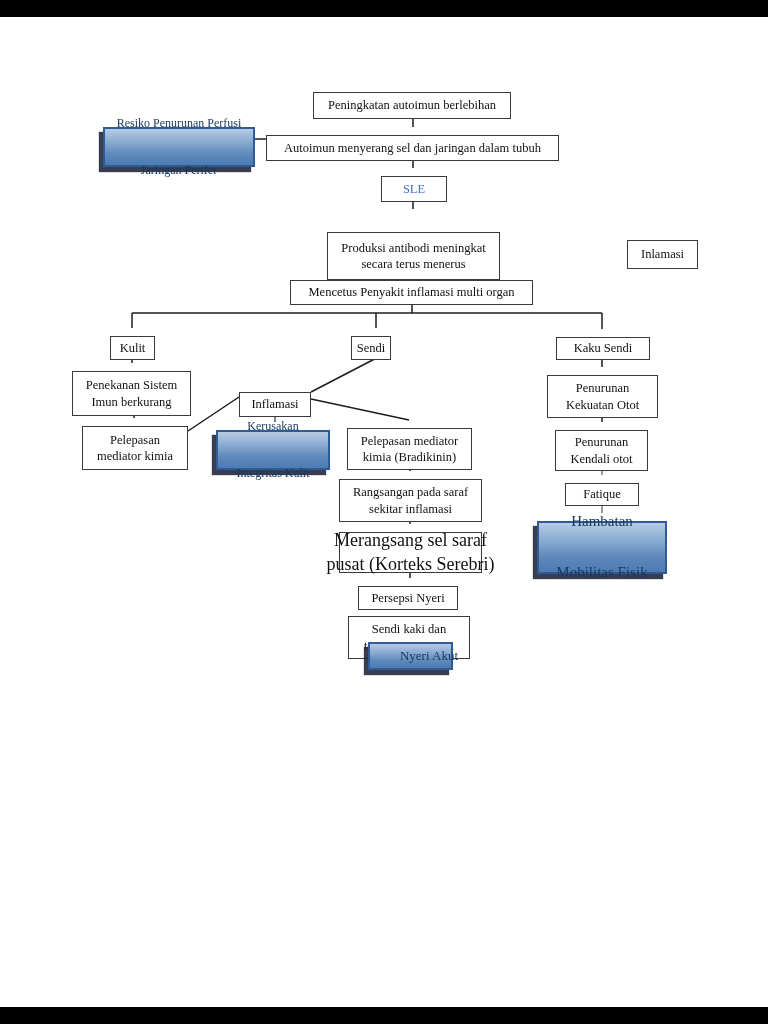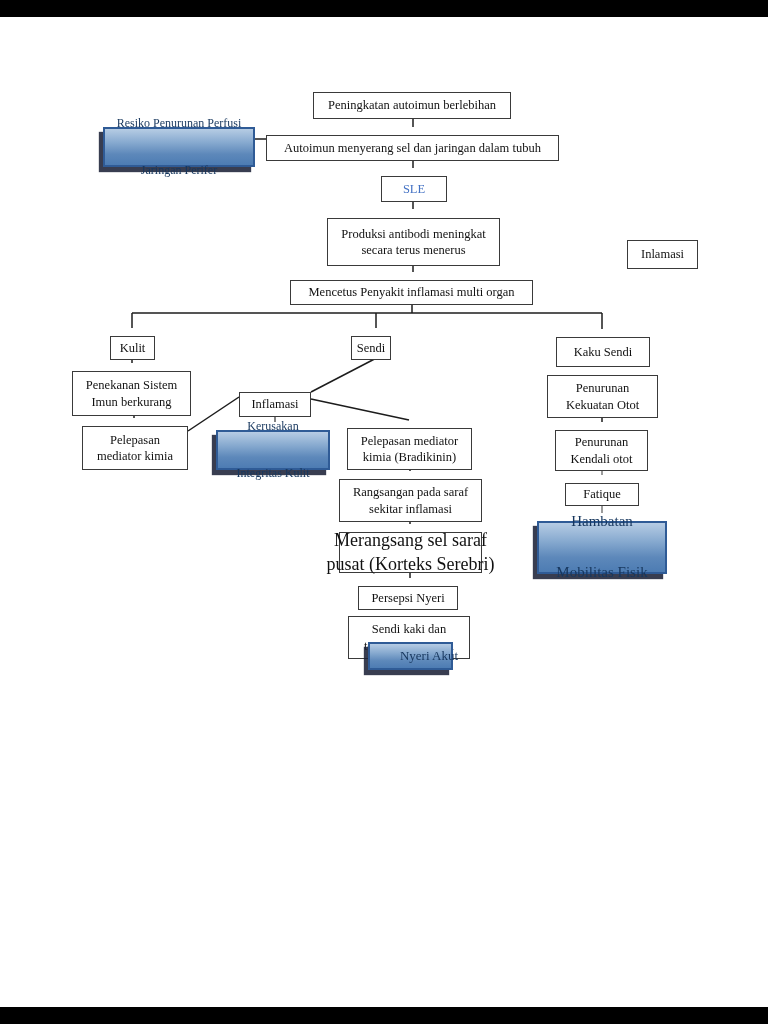--- a/index.html
+++ b/index.html
@@ -75,37 +75,37 @@
       <div class="node blue" style="left: 103px; top: 119px; width: 152px; height: 40px; font-size: 12px;">
         <div class="ln">Resiko Penurunan Perfusi</div>
         <div class="ln">Jaringan Perifer</div>
       </div>
       <div class="node plain" style="left: 266px; top: 127px; width: 293px; height: 26px; font-size: 12.5px;">
         <div class="ln">Autoimun menyerang sel dan jaringan dalam tubuh</div>
       </div>
       <div class="node plain" style="left: 381px; top: 168px; width: 66px; height: 26px; font-size: 12.5px; color: rgb(68, 114, 196);">
         <div class="ln">SLE</div>
       </div>
-      <div class="node plain" style="left: 327px; top: 210px; width: 173px; height: 48px; font-size: 12.5px;">
+      <div class="node plain" style="left: 327px; top: 224px; width: 173px; height: 48px; font-size: 12.5px;">
         <div class="ln">Produksi antibodi meningkat</div>
         <div class="ln">secara terus menerus</div>
       </div>
       <div class="node plain" style="left: 627px; top: 232px; width: 71px; height: 29px; font-size: 12.5px;">
         <div class="ln">Inlamasi</div>
       </div>
       <div class="node plain" style="left: 290px; top: 272px; width: 243px; height: 25px; font-size: 12.5px;">
         <div class="ln">Mencetus Penyakit inflamasi multi organ</div>
       </div>
       <div class="node plain" style="left: 110px; top: 328px; width: 45px; height: 24px; font-size: 12.5px;">
         <div class="ln">Kulit</div>
       </div>
       <div class="node plain" style="left: 351px; top: 328px; width: 40px; height: 24px; font-size: 12.5px;">
         <div class="ln">Sendi</div>
       </div>
-      <div class="node plain" style="left: 556px; top: 329px; width: 94px; height: 30px; font-size: 12.5px;">
+      <div class="node plain" style="left: 556px; top: 329px; width: 94px; height: 23px; font-size: 12.5px;">
         <div class="ln">Kaku Sendi</div>
       </div>
       <div class="node plain" style="left: 72px; top: 363px; width: 119px; height: 45px; font-size: 12.5px;">
         <div class="ln">Penekanan Sistem</div>
         <div class="ln">Imun berkurang</div>
       </div>
       <div class="node plain" style="left: 82px; top: 418px; width: 106px; height: 44px; font-size: 12.5px;">
         <div class="ln">Pelepasan</div>
         <div class="ln">mediator kimia</div>
       </div>

